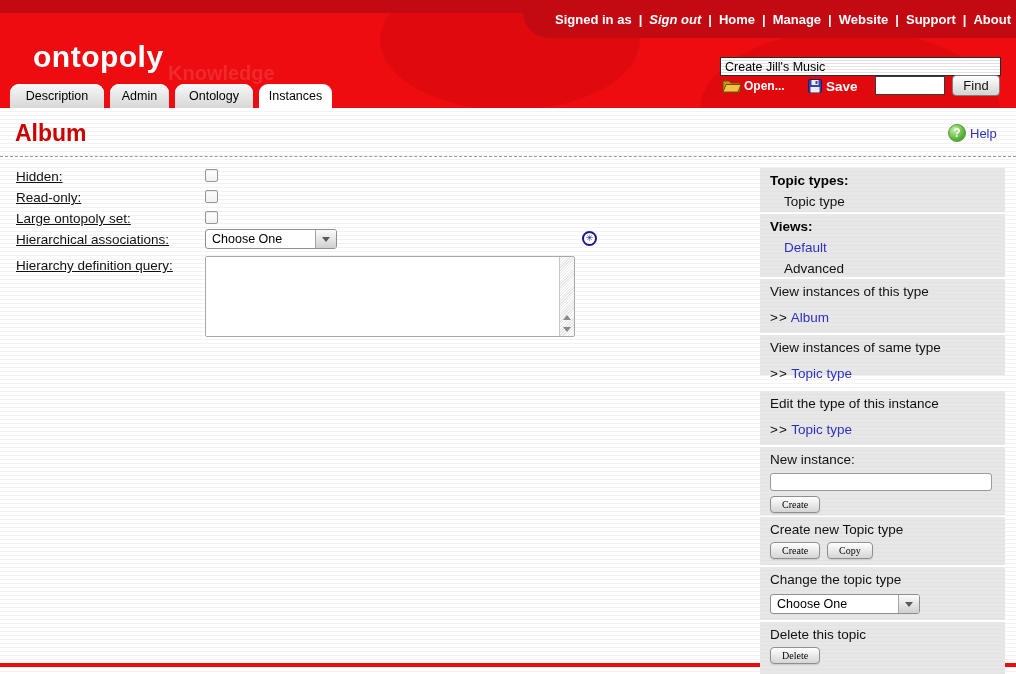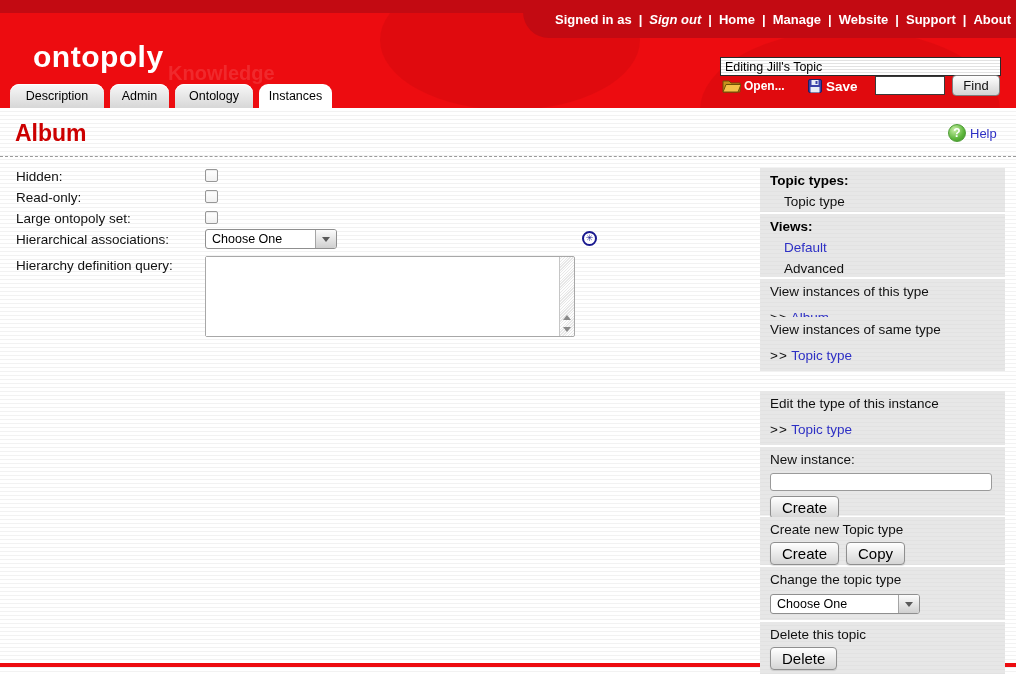--- a/index.html
+++ b/index.html
@@ -48,21 +48,21 @@
   
   .page-title { position:absolute; left:15px; top:120px; font-size:23px; font-weight:bold; color:#cc0000; }
   .help-icon { position:absolute; left:948px; top:124px; width:18px; height:18px; border-radius:50%;
                background:radial-gradient(circle at 35% 30%, #c9f0a8, #5cb53a 60%, #3d8f27);
                border:1px solid #4d9c35; color:#fff; font-size:12px; font-weight:bold;
                text-align:center; line-height:17px; cursor:pointer; }
   .help-label { position:absolute; left:970px; top:126px; color:#2d2fc4; font-size:13px; cursor:pointer; }
   .dashed-sep { position:absolute; left:0; top:156px; width:1016px; border-top:1px dashed #9a9a9a; }
 
   
-  .flabel { position:absolute; left:16px; font-size:13.5px; color:#111; }
+  .flabel { position:absolute; left:16px; font-size:13.5px; color:#111;text-decoration:underline; }
   .checkbox { position:absolute; left:205px; width:13px; height:13px; background:linear-gradient(#fff,#f1f1f1);
               border:1px solid #979797; border-radius:2px; box-shadow:inset 0 1px 1px rgba(0,0,0,.08); cursor:pointer; }
   .select { position:absolute; display:flex; height:20px; border:1px solid #8f8f8f; border-radius:3px;
             overflow:hidden; background:#fff; cursor:pointer; }
   .select .sel-text { flex:1; font-size:12.5px; padding:2px 0 0 6px; color:#000; white-space:nowrap; }
   .select .sel-btn { width:21px; background:linear-gradient(#fcfcfc,#cfcfcf); border-left:1px solid #a5a5a5;
                      display:flex; align-items:center; justify-content:center; }
   .tri-down { width:0; height:0; border:4px solid transparent; border-top:5px solid #5a5a5a; margin-top:4px; }
   .assoc-select { left:205px; top:229px; width:132px; }
   .card-icon { position:absolute; left:582px; top:231px; width:15px; height:15px; border-radius:50%;
@@ -86,24 +86,24 @@
               font-size:13.5px; padding:5px 10px; }
   .side-head { font-weight:bold; color:#000; }
   .side-item { margin:6px 0 0 14px; color:#111; }
   .side-link { color:#2d2fc4; cursor:pointer; }
   .side-title { color:#111; }
   .arrow-row { margin-top:11px; }
   .arrow-prefix { color:#111; letter-spacing:1px; }
   .side-input { width:222px; height:18px; border:1px solid #9a9a9a; border-radius:3px; background:#fff;
                 margin-top:6px; font-size:12px; padding:0 3px; }
   .btn { display:inline-block; background:linear-gradient(#ffffff,#d5d5d5); border:1px solid #8f8f8f;
-         border-radius:4px; font-size:15px; padding:2px 11px; cursor:pointer; color:#000;
-         box-shadow:0 1px 1px rgba(0,0,0,.12); }
+         border-radius:4px; font-size:10px; padding:2px 11px; cursor:pointer; color:#000;
+         box-shadow:0 1px 1px rgba(0,0,0,.12);font-family:Liberation Serif, serif; }
   .s1 { top:168px; height:44px; } .s2 { top:214px; height:63px; } .s3 { top:279px; height:54px; }
-  .s4 { top:317px; height:54px; } .s5 { top:391px; height:54px; } .s6 { top:447px; height:68px; }
+  .s4 { top:335px; height:40px; } .s5 { top:391px; height:54px; } .s6 { top:447px; height:68px; }
   .s7 { top:517px; height:48px; } .s8 { top:567px; height:53px; } .s9 { top:622px; height:52px; }
   .change-select { position:static; width:150px; margin-top:7px; }
   .btn-row { margin-top:5px; display:flex; gap:7px; }
   .mt5 { margin-top:5px; }
 
   .footer-red { position:absolute; left:0; top:663px; width:1016px; height:4px; background:#ed0c10; z-index:1; }
 </style>
 </head>
 <body>
 
@@ -118,21 +118,21 @@
       <span class="nav-item italic">Sign out</span>
       <span class="nav-item">Home</span>
       <span class="nav-item">Manage</span>
       <span class="nav-item">Website</span>
       <span class="nav-item">Support</span>
       <span class="nav-item">About</span>
     </div>
     <div class="logo">ontopoly</div>
     <div class="watermark">Knowledge</div>
 
-    <div class="edit-title">Editing Jill's Topic</div>
+    <div class="edit-title">Create Jill's Music</div>
     <span class="folder-icon">
       <svg width="19" height="16" viewBox="0 0 19 16">
         <path d="M1 4 L7 4 L9 6 L18 6 L18 15 L1 15 Z" fill="#c8921c" stroke="#6e5106" stroke-width="1"></path>
         <path d="M1 15 L4 7.5 L19 7.5 L16 15 Z" fill="#f3c148" stroke="#6e5106" stroke-width="1"></path>
       </svg>
     </span>
     <span class="open-label">Open...</span>
     <span class="floppy-icon">
       <svg width="14" height="14" viewBox="0 0 14 14">
         <rect x="0.5" y="0.5" width="13" height="13" rx="1.5" fill="#3a41a8" stroke="#1c2060"></rect>

